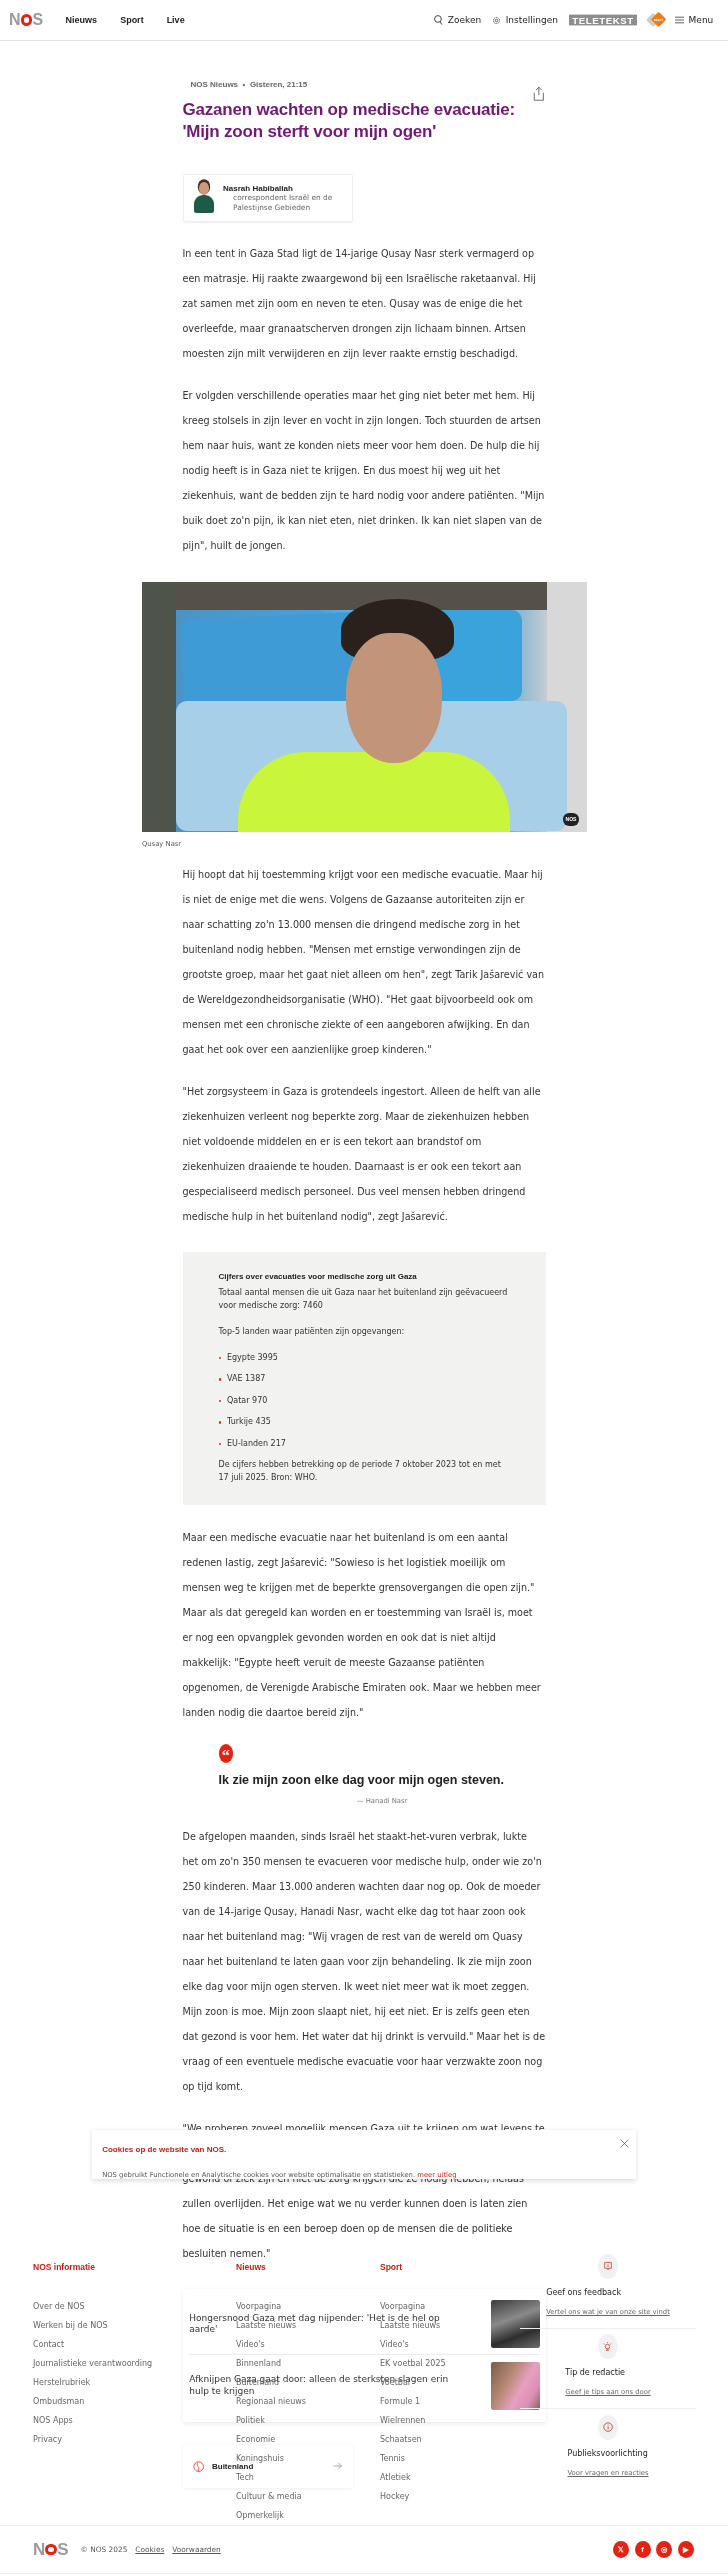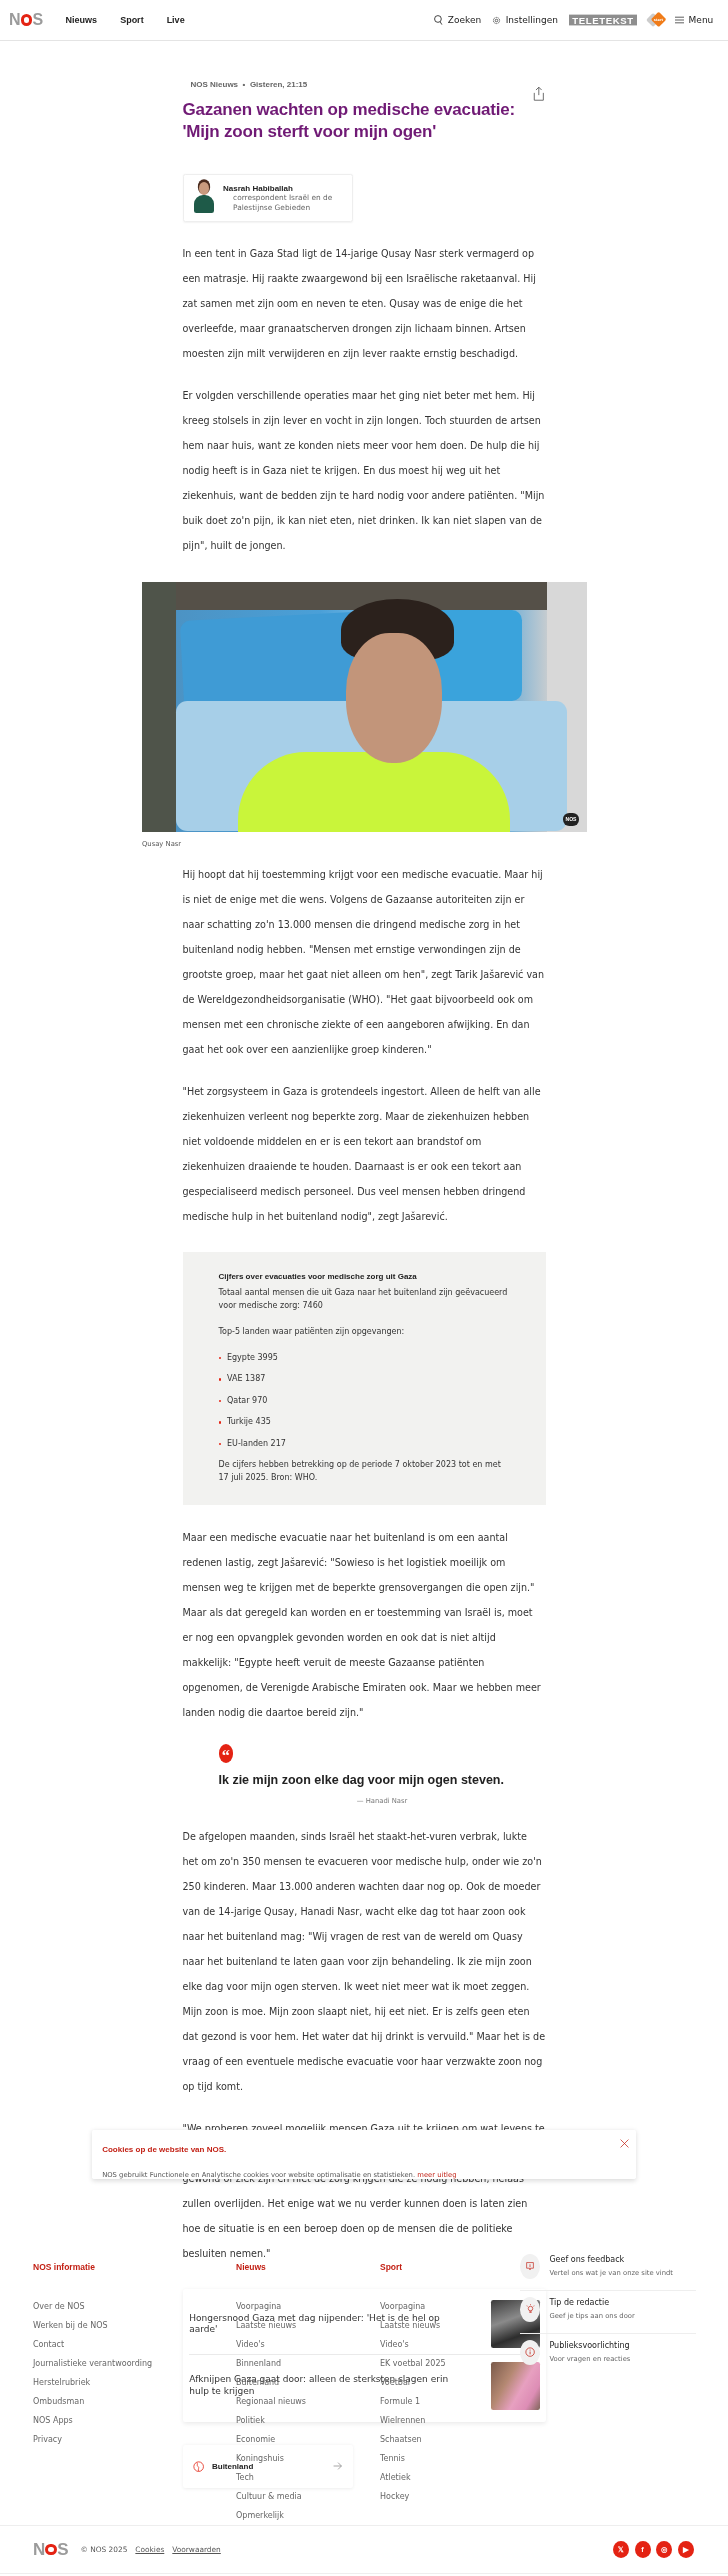--- a/index.html
+++ b/index.html
@@ -91,25 +91,25 @@
   .cookie p { font-size: 6.8px; color: #555; margin-top: 17px; }
   .cookie p a { color: #c21f13; text-decoration: none; }
   .cookie .close { position: absolute; right: 6.8px; top: 9px; width: 9px; height: 9px; }
 
   
   .footer { position: absolute; left: 0; top: 2246px; width: 728px; }
   .f-col { position: absolute; }
   .f-col h5 { font-family: "Liberation Sans", sans-serif; font-weight: bold; font-size: 8.5px; color: #c21f13; margin-bottom: 25px; }
   .f-col a { display: block; font-size: 8px; color: #666; text-decoration: none; line-height: 19px; }
   .fb-list { position: absolute; left: 520px; top: 2.3px; width: 176px; }
-  .fb-item { display: flex; gap: 9px; align-items: center; padding: 5.7px 0 11.3px 0; border-bottom: 0.6px solid #eee; }
+  .fb-item { display: flex; gap: 9px; align-items: center; padding: 5.7px 0 11.3px 0; border-bottom: 0.6px solid #eee; flex-direction: column; }
   .fb-item:last-child { border-bottom: none; }
   .fb-icon { width: 20.4px; height: 25px; border-radius: 50%; background: #f1f1f1; display: flex; align-items: center; justify-content: center; flex-shrink: 0; }
   .fb-title { font-size: 8px; color: #222; }
-  .fb-sub { font-size: 6.8px; color: #666; line-height: 8.5px; margin-top: 5px; }
+  .fb-sub { font-size: 6.8px; color: #666; line-height: 8.5px; margin-top: 11px; text-decoration: underline; }
 
   .bottom-bar { position: absolute; left: 0; top: 2525px; width: 728px; height: 49px; border-top: 0.6px solid #eee; border-bottom: 0.6px solid #eee; display: flex; align-items: center; padding: 0 33px; }
   .bottom-bar .logo { margin-left: 0; font-size: 17px; }
   .bb-links { display: flex; gap: 8px; margin-left: 12.5px; font-size: 7.4px; color: #555; }
   .bb-links a { color: #555; text-decoration: underline; }
   .socials { margin-left: auto; display: flex; gap: 5.7px; margin-right: 1.1px; }
   .socials span { width: 16px; height: 17px; border-radius: 50%; background: #e42313; color: #fff; display: flex; align-items: center; justify-content: center; font-family: "Liberation Sans", sans-serif; font-weight: bold; font-size: 7.4px; }
 </style>
 </head>
 <body>

